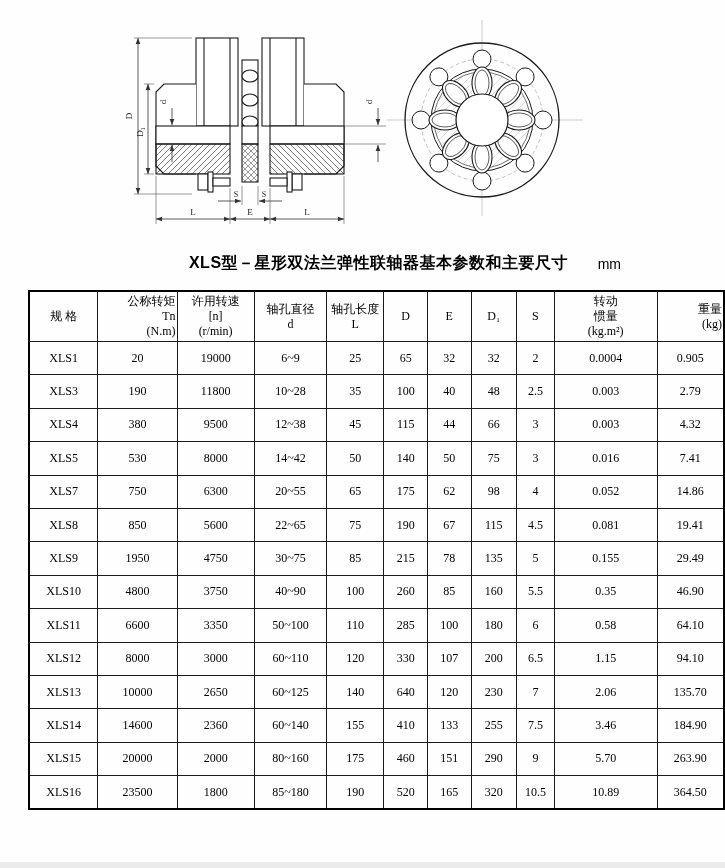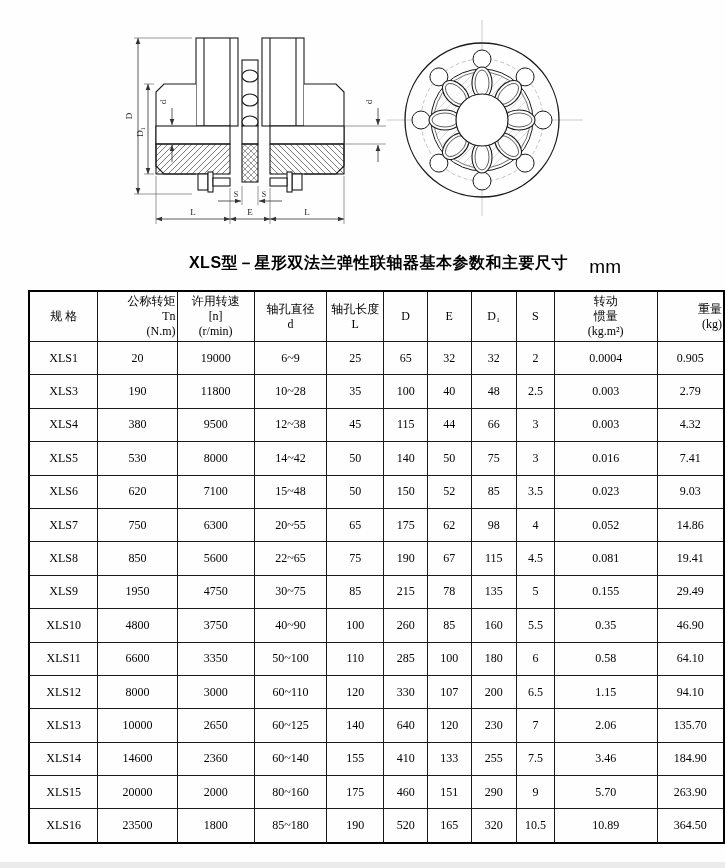--- a/index.html
+++ b/index.html
@@ -10,21 +10,21 @@
   }
   .drawing-area{position:absolute;left:0;top:0;width:725px;height:248px;}
   .drawing-area svg{position:absolute;}
   .title-row{position:absolute;top:250px;left:0;width:725px;height:32px;}
   .doc-title{
     position:absolute;left:0;right:0;top:3px;text-align:center;
     font-family:"Liberation Sans","DejaVu Sans",sans-serif;
     font-weight:700;font-size:16px;letter-spacing:.5px;padding-left:32px;
   }
   .doc-unit{
-    position:absolute;right:104px;top:6px;font-size:19px;
+    position:absolute;right:104px;top:6px;font-size:14px;
     font-family:"Liberation Sans","DejaVu Sans",sans-serif;
   }
   .table-wrap{position:absolute;top:290px;left:28px;}
   table.spec{border-collapse:collapse;table-layout:fixed;border:2px solid #000;}
   table.spec th,table.spec td{
     border:1px solid #1a1a1a;text-align:center;vertical-align:middle;
     font-size:12px;font-weight:normal;padding:0 1px;line-height:1.25;
   }
   table.spec thead th{height:49px;}
   table.spec tbody td{height:32.4px;}
@@ -274,33 +274,20 @@
           <td>14~42</td>
           <td>50</td>
           <td>140</td>
           <td>50</td>
           <td>75</td>
           <td>3</td>
           <td>0.016</td>
           <td>7.41</td>
         </tr>
         <tr>
-          <td>XLS6</td>
-          <td>620</td>
-          <td>7100</td>
-          <td>15~48</td>
-          <td>50</td>
-          <td>150</td>
-          <td>52</td>
-          <td>85</td>
-          <td>3.5</td>
-          <td>0.023</td>
-          <td>9.03</td>
-        </tr>
-        <tr>
           <td>XLS7</td>
           <td>750</td>
           <td>6300</td>
           <td>20~55</td>
           <td>65</td>
           <td>175</td>
           <td>62</td>
           <td>98</td>
           <td>4</td>
           <td>0.052</td>

